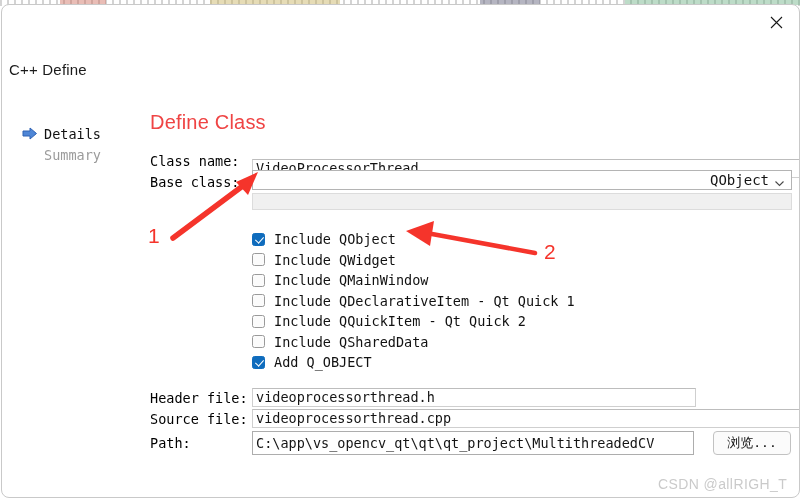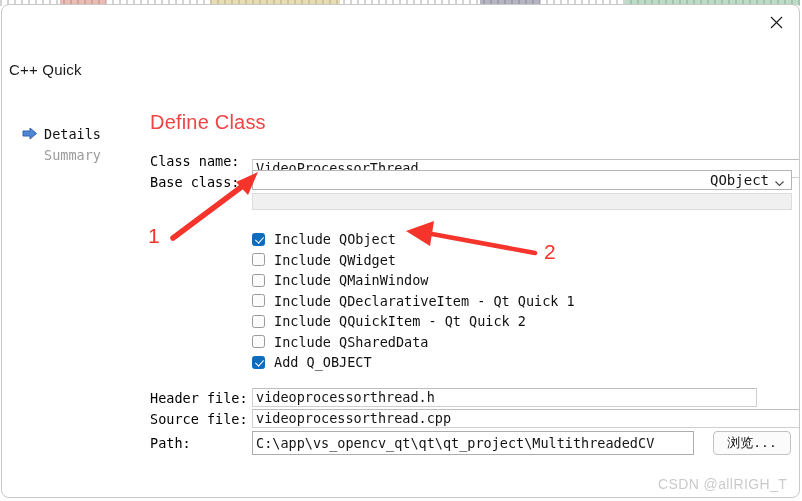--- a/index.html
+++ b/index.html
@@ -278,21 +278,21 @@
 <div id="dialog">
 
   <div id="titlebar">
     <div id="close-button">
       <svg width="13" height="13" viewBox="0 0 13 13" aria-hidden="true">
         <path d="M1 1 L12 12 M12 1 L1 12" stroke="#1a1a1a" stroke-width="1.1" fill="none"></path>
       </svg>
     </div>
   </div>
 
-  <div id="dialog-caption">C++ Quick</div>
+  <div id="dialog-caption">C++ Define</div>
 
   <div id="sidebar">
     <div class="nav-item">
       <span class="nav-arrow">
         <svg width="16" height="13" viewBox="0 0 16 13" aria-hidden="true">
           <path d="M1 4 L8 4 L8 1 L14.5 6.5 L8 12 L8 9 L1 9 Z" fill="#4f86d6" stroke="#2f62b4" stroke-width="1" stroke-linejoin="round"></path>
         </svg>
       </span>
       <span>Details</span>
     </div>
@@ -343,21 +343,21 @@
       <span class="cb"></span>
       <span>Include QSharedData</span>
     </label>
     <label class="check-row">
       <span class="cb on"></span>
       <span>Add Q_OBJECT</span>
     </label>
   </div>
 
   <div class="row-label mono" style="left:148px; top:385px;">Header file:</div>
-  <div class="field flat" style="left:250px; top:383px; width:505px;">videoprocessorthread.h</div>
+  <div class="field flat" style="left:250px; top:383px; width:444px;">videoprocessorthread.h</div>
 
   <div class="row-label mono" style="left:148px; top:406px;">Source file:</div>
   <div class="field flat" style="left:250px; top:404px; width:640px;">videoprocessorthread.cpp</div>
 
   <div class="row-label mono" style="left:148px; top:430px;">Path:</div>
   <div class="field" style="left:250px; top:426px; width:442px; height:24px; line-height:22px;">C:\app\vs_opencv_qt\qt\qt_project\MultithreadedCV</div>
   <div id="browse-button">浏览...</div>
 
 
 </div>

